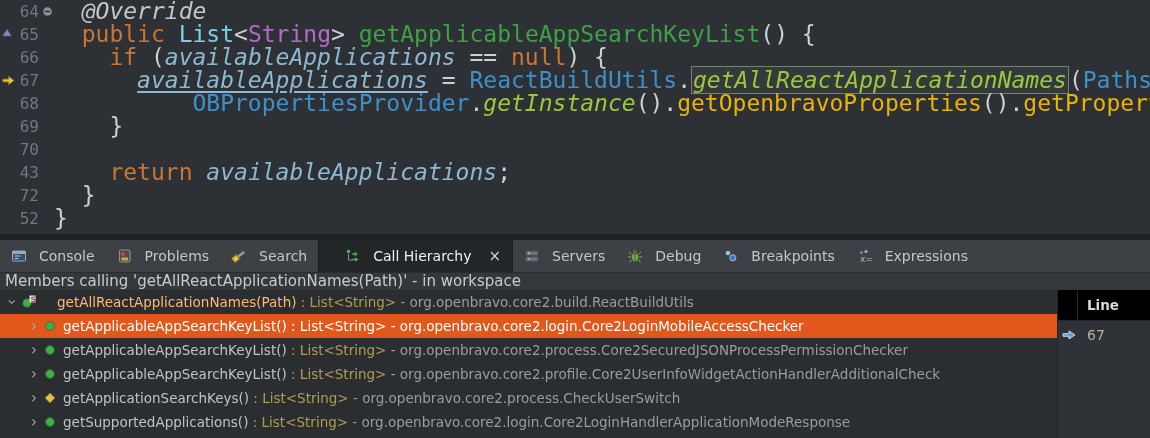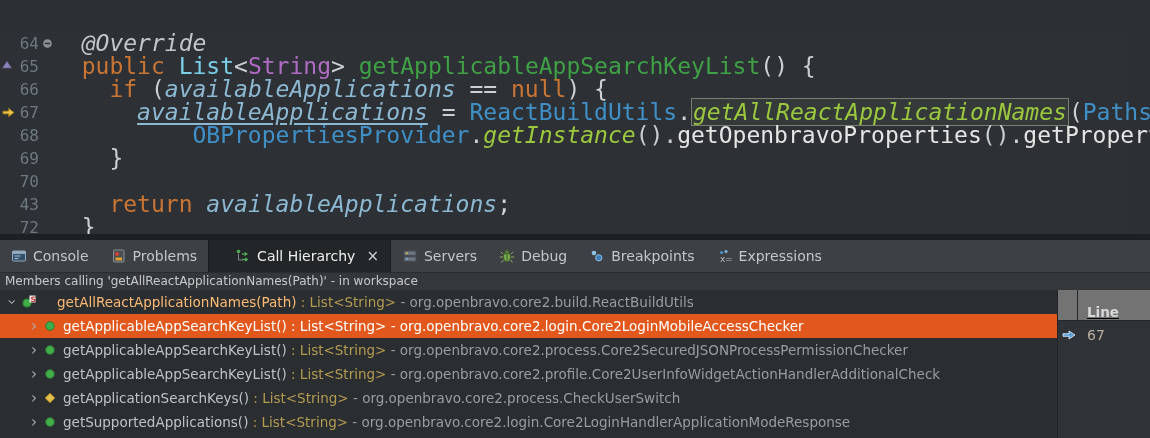--- a/index.html
+++ b/index.html
@@ -1,64 +1,64 @@
 <!DOCTYPE html>
 <html><head>
 <meta charset="utf-8">
 <style>
   html,body{margin:0;padding:0;background:#2c3034;width:1150px;height:438px;overflow:hidden;
     font-family:"DejaVu Sans","Liberation Sans",sans-serif;}
   *{box-sizing:border-box;}
   
-  #editor{position:absolute;left:0;top:0;width:1131px;height:234px;background:#2d3135;margin-top:32px;}
+  #editor{position:absolute;left:0;top:0;width:1131px;height:234px;background:#2d3135;}
   .cl{display:flex;height:23px;line-height:23px;white-space:pre;}
   .margin{width:13px;position:relative;flex:none;}
   .lnum{width:26px;flex:none;text-align:right;color:#6e7980;
     font-family:"DejaVu Sans Mono",monospace;font-size:16px;}
   .fold{width:15px;flex:none;position:relative;}
   .ltext{font-family:"DejaVu Sans Mono",monospace;font-size:23px;flex:1;}
   .margin svg,.fold svg{position:absolute;left:1px;top:4px;}
   .tk-pl{color:#ccd0d3}
   .tk-kw{color:#ca7533}
   .tk-type{color:#4090c8}
   .tk-itype{color:#7bcfe9}
   .tk-gen{color:#b06cc4}
   .tk-decl{color:#3fa046}
-  .tk-inv{color:#e5e5e5}
+  .tk-inv{color:#eab308}
   .tk-sinv{color:#9cc83e;font-style:italic}
   .tk-field{color:#8cb8d2;font-style:italic}
   .tk-fieldu{text-decoration:underline;text-underline-offset:3px}
   .tk-str{color:#2dbd8c}
   .tk-ann{color:#c2c7ca;font-style:italic}
   .tk-occ{border:1px solid #7a7f72;background:rgba(160,170,130,0.07);padding:0 1px;}
   
   #divider{position:absolute;left:0;top:234px;width:1150px;height:6px;background:#1e2124;}
   #tabbar{position:absolute;left:0;top:240px;width:1150px;height:33px;background:#3d4145;
     display:flex;align-items:stretch;border-bottom:1px solid #2a2d30;}
-  .tab{display:flex;align-items:center;gap:6px;padding:0 11px;color:#c3c7c9;font-size:14px;cursor:default;}
+  .tab{display:flex;align-items:center;gap:12px;padding:0 11px;color:#c3c7c9;font-size:14px;cursor:default;}
   .tab.active{background:#232628;color:#edeff0;border-left:1px solid #1a1c1e;border-right:1px solid #1a1c1e;padding-left:26px;}
   .tab .tclose{margin-left:5px;font-size:15px;color:#cfd2d4;}
   .ticon{width:16px;height:16px;flex:none;display:inline-block;}
   #members{position:absolute;left:0;top:273px;width:1150px;height:17px;background:#35383b;
-    color:#c8cbcd;font-size:12px;line-height:17px;padding-left:5px;}
+    color:#c8cbcd;font-size:15px;line-height:17px;padding-left:5px;}
   #tree{position:absolute;left:0;top:290px;width:1150px;height:148px;background:#2b2e31;}
   .trow{display:flex;align-items:center;height:24px;white-space:pre;font-size:13.5px;}
   .trow.sel{background:#e2581c;}
   .chev{width:16px;flex:none;color:#a9adb1;font-size:15px;text-align:center;line-height:24px;}
   .chev.open{transform:rotate(90deg);}
   .micon{width:16px;height:16px;flex:none;margin-right:5px;}
   .rname{color:#bfc3c6;}
   .rtype{color:#b49b51;}
   .rorigin{color:#989da0;}
   .trow.root .rname{color:#fdba74;margin-left:16px;}
   .trow.sel .rname,.trow.sel .rtype,.trow.sel .rorigin{color:#ffffff;}
   
   #linecol{position:absolute;left:1057px;top:290px;width:93px;height:148px;background:#2f3337;
     border-left:1px solid #212428;}
-  #linecol-header{height:31px;background:#737373;border-bottom:1px solid #24272b;display:flex;align-items:flex-end;text-decoration:underline;}
+  #linecol-header{height:31px;background:#000000;border-bottom:1px solid #24272b;display:flex;align-items:center;text-decoration:underline;}
   #linecol-corner{width:20px;height:100%;border-right:1px solid #24272b;flex:none;}
   #linecol-title{padding-left:9px;font-size:13.5px;font-weight:bold;color:#d6d9db;}
   #linecol-row{height:24px;margin-top:2px;display:flex;align-items:center;gap:5px;padding-left:3px;}
   #linecol-value{color:#b9ae9f;font-size:14px;}
 </style>
 </head>
 <body>
 
 <div id="editor">
     <div class="cl"><span class="margin"></span><span class="lnum">64</span><span class="fold"><span><svg width="15" height="15" viewBox="0 0 16 16">
@@ -91,20 +91,29 @@
         </svg></span>
       <span>Console</span>
     </div>
     <div class="tab">
       <span class="ticon"><svg width="16" height="16" viewBox="0 0 16 16">
           <rect x="2.5" y="2" width="10.5" height="12" rx="1" fill="#4a4e53" stroke="#8a9096"></rect>
           <circle cx="6" cy="6" r="2.1" fill="#d04437"></circle>
           <rect x="4.5" y="9.5" width="6.5" height="3" fill="#dfa32e"></rect>
         </svg></span>
       <span>Problems</span>
+    </div>
+    <div class="tab">
+      <span class="ticon"><svg width="16" height="16" viewBox="0 0 16 16">
+          <g transform="rotate(-38 8 8)">
+            <rect x="1" y="5.5" width="5.5" height="5" fill="#e8c84a" stroke="#a8851f"></rect>
+            <rect x="6.5" y="6.8" width="8" height="2.4" fill="#9aa0a6" stroke="#6b7176" stroke-width="0.6"></rect>
+          </g>
+        </svg></span>
+      <span>Search</span>
     </div>
     <div class="tab active">
       <span class="ticon"><svg width="16" height="16" viewBox="0 0 16 16">
           <circle cx="3.5" cy="3.5" r="1.8" fill="#4fae54"></circle>
           <path d="M3.5 5.5v6.5h4" stroke="#85898d" fill="none"></path>
           <path d="M7 11.5h3" stroke="#4fae54" stroke-width="1.4"></path>
           <path d="M10 9.2l3.5 2.3-3.5 2.3z" fill="#4fae54"></path>
           <path d="M7 6h2.5" stroke="#4fae54" stroke-width="1.4"></path>
           <path d="M9.5 3.7L13 6 9.5 8.3z" fill="#4fae54"></path>
         </svg></span>

